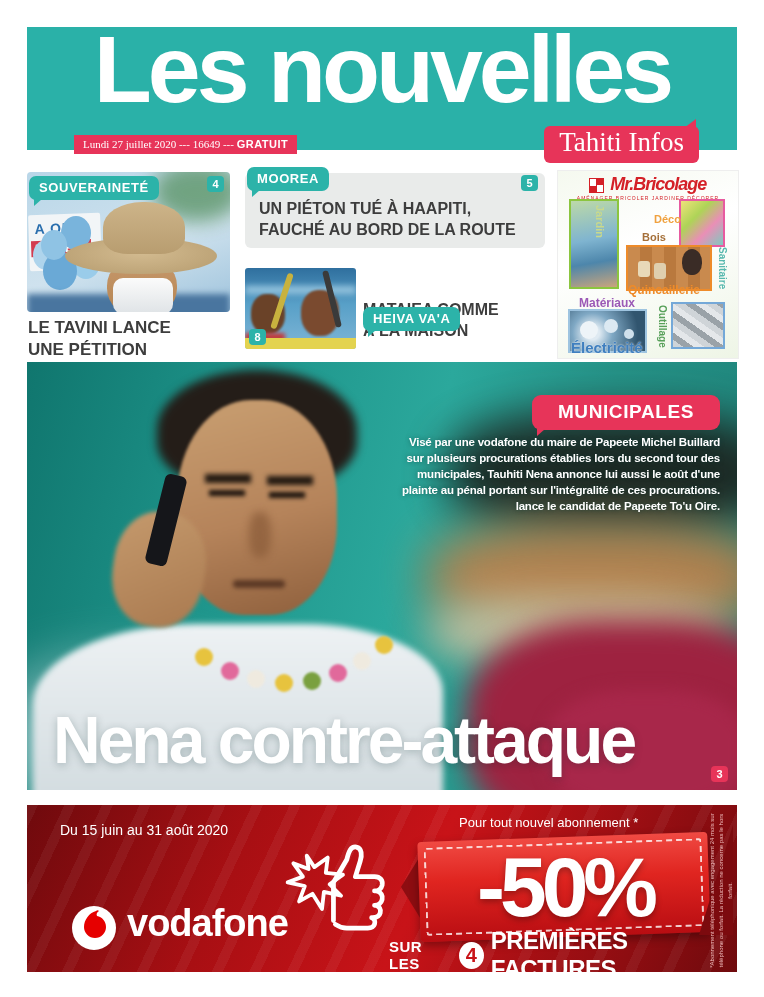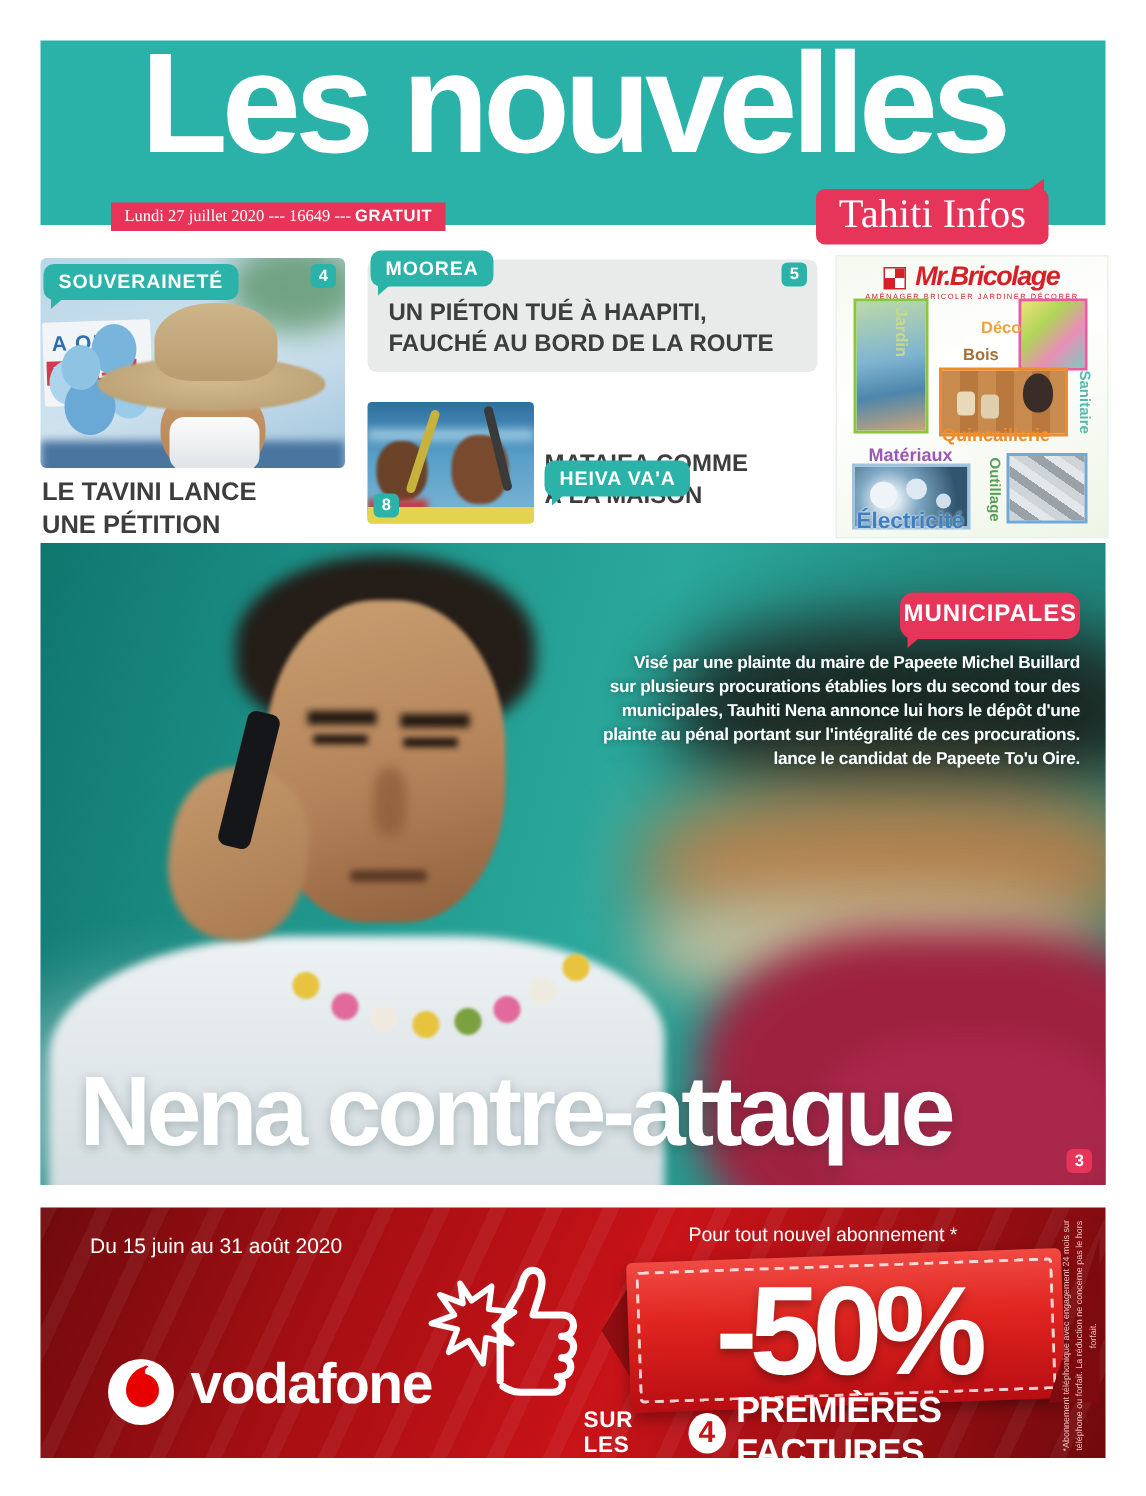--- a/index.html
+++ b/index.html
@@ -16,21 +16,21 @@
   .brand-badge{position:absolute;right:38px;bottom:-13px;background:#e73459;color:#fff;
     font-family:"Liberation Serif",serif;font-size:27px;padding:1px 15px 5px;border-radius:6px;}
   .brand-badge::before{content:'';position:absolute;top:-7px;right:3px;width:0;height:0;
     border-bottom:9px solid #e73459;border-left:12px solid transparent;}
 
   
   .chip{position:absolute;background:#2cb3a9;color:#fff;font-weight:bold;font-size:13px;
     padding:4px 10px 5px;border-radius:7px;letter-spacing:.6px;z-index:6;}
   .chip::after{content:'';position:absolute;left:5px;bottom:-6px;width:0;height:0;
     border-top:7px solid #2cb3a9;border-right:8px solid transparent;}
-  .chip.pink{background:#e73459;font-size:16px;padding:6px 2px 7px;border-radius:9px;text-align:right;}
+  .chip.pink{background:#e73459;font-size:19px;padding:6px 26px 7px;border-radius:9px;text-align:right;}
   .chip.pink::after{border-top-color:#e73459;}
   .numbadge{position:absolute;background:#2cb3a9;color:#fff;font-weight:bold;font-size:11px;
     width:17px;height:16px;border-radius:4px;text-align:center;line-height:16px;z-index:6;}
   .numbadge.pink{background:#e73459;}
 
   
   .photo-left{position:absolute;left:27px;top:172px;width:203px;height:140px;border-radius:4px;
     overflow:hidden;background:linear-gradient(160deg,#b9d6e8 0%,#cfe2ee 55%,#9ec3dc 100%);}
   .palm{position:absolute;right:-12px;top:-10px;width:90px;height:60px;border-radius:50%;
     background:#4c8a55;filter:blur(10px);opacity:.7;}
@@ -268,23 +268,23 @@
     <div class="man-brows"></div>
     <div class="man-eyes"></div>
     <div class="man-nose"></div>
     <div class="man-mouth"></div>
     <div class="man-shirt"></div>
     <div class="man-lei"></div>
     <div class="man-hand"></div>
     <div class="man-phone"></div>
     <div class="chip pink chip-muni">MUNICIPALES</div>
     <div class="standfirst">
-      <span class="line">Visé par une plainte du maire de Papeete Michel Buillard</span>
+      <span class="line">Visé par une vodafone du maire de Papeete Michel Buillard</span>
       <span class="line">sur plusieurs procurations établies lors du second tour des</span>
-      <span class="line">municipales, Tauhiti Nena annonce lui hors le dépôt d'une</span>
+      <span class="line">municipales, Tauhiti Nena annonce lui aussi le août d'une</span>
       <span class="line">plainte au pénal portant sur l'intégralité de ces procurations.</span>
       <span class="line">lance le candidat de Papeete To'u Oire.</span>
     </div>
     <div class="headline">Nena contre-attaque</div>
     <div class="numbadge pink nb3">3</div>
   </div>
 
   <div class="voda">
     <div class="voda-period">Du 15 juin au 31 août 2020</div>
     <div class="voda-thumb">

